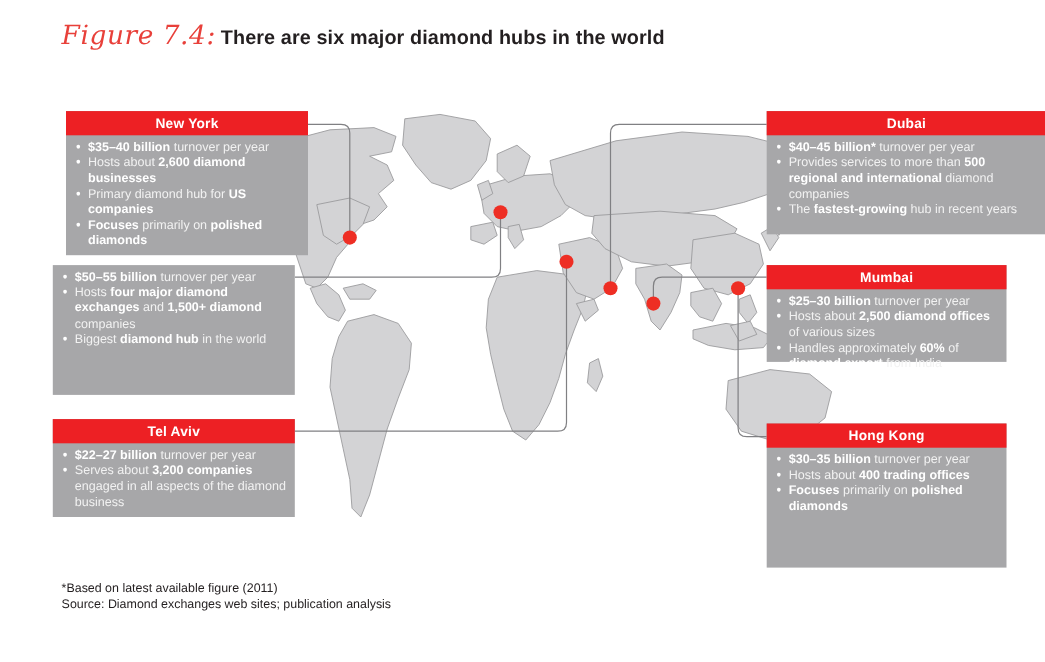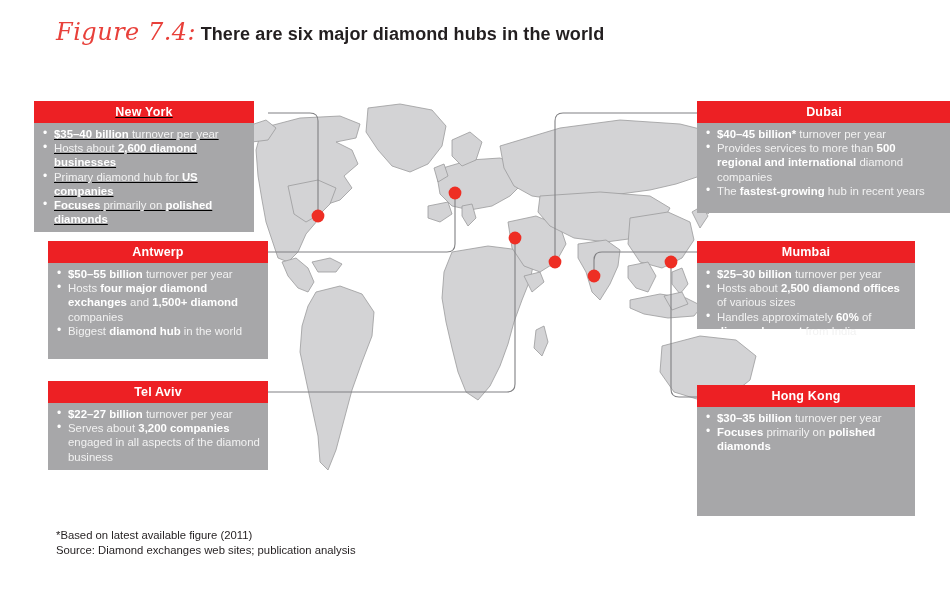--- a/index.html
+++ b/index.html
@@ -138,33 +138,32 @@
       <circle r="6.4" cx="318" cy="216"></circle>
       <circle r="6.4" cx="455" cy="193"></circle>
       <circle r="6.4" cx="515" cy="238"></circle>
       <circle r="6.4" cx="555" cy="262"></circle>
       <circle r="6.4" cx="594" cy="276"></circle>
       <circle r="6.4" cx="671" cy="262"></circle>
     </g>
   </svg>
 
   <div id="panels-root">
-      <div class="panel" style="left: 34px; top: 101px; width: 220px; height: 131px; text-decoration: underline;">
+      <div class="panel" style="left: 60px; top: 101px; width: 220px; height: 131px;">
         <div class="panel-header">New York</div>
         <div class="panel-body">
           <ul class="bullets">
             <li><b>$35–40 billion</b><span class="lite"> turnover per year</span></li>
             <li><span class="lite">Hosts about </span><b>2,600 diamond businesses</b></li>
             <li><span class="lite">Primary diamond hub for </span><b>US companies</b></li>
             <li><b>Focuses</b><span class="lite"> primarily on </span><b>polished diamonds</b></li>
           </ul>
         </div>
       </div>
       <div class="panel" style="left: 48px; top: 241px; width: 220px; height: 118px;">
-        <div class="panel-header">Antwerp</div>
         <div class="panel-body">
           <ul class="bullets">
             <li><b>$50–55 billion</b><span class="lite"> turnover per year</span></li>
             <li><span class="lite">Hosts </span><b>four major diamond exchanges</b><span class="lite"> and </span><b>1,500+ diamond</b><span class="lite"> companies</span></li>
             <li><span class="lite">Biggest </span><b>diamond hub</b><span class="lite"> in the world</span></li>
           </ul>
         </div>
       </div>
       <div class="panel" style="left: 48px; top: 381px; width: 220px; height: 89px;">
         <div class="panel-header">Tel Aviv</div>
@@ -193,20 +192,21 @@
             <li><span class="lite">Hosts about </span><b>2,500 diamond offices</b><span class="lite"> of various sizes</span></li>
             <li><span class="lite">Handles approximately </span><b>60%</b><span class="lite"> of </span><b>diamond export</b><span class="lite"> from India</span></li>
           </ul>
         </div>
       </div>
       <div class="panel" style="left: 697px; top: 385px; width: 218px; height: 131px;">
         <div class="panel-header">Hong Kong</div>
         <div class="panel-body">
           <ul class="bullets">
             <li><b>$30–35 billion</b><span class="lite"> turnover per year</span></li>
+            <li><span class="lite">Hosts about </span><b>400 trading offices</b></li>
             <li><b>Focuses</b><span class="lite"> primarily on </span><b>polished diamonds</b></li>
           </ul>
         </div>
       </div>
     </div>
 
   <div class="footnote">*Based on latest available figure (2011)
 Source:  Diamond exchanges web sites; publication analysis</div>
 </div>
 

